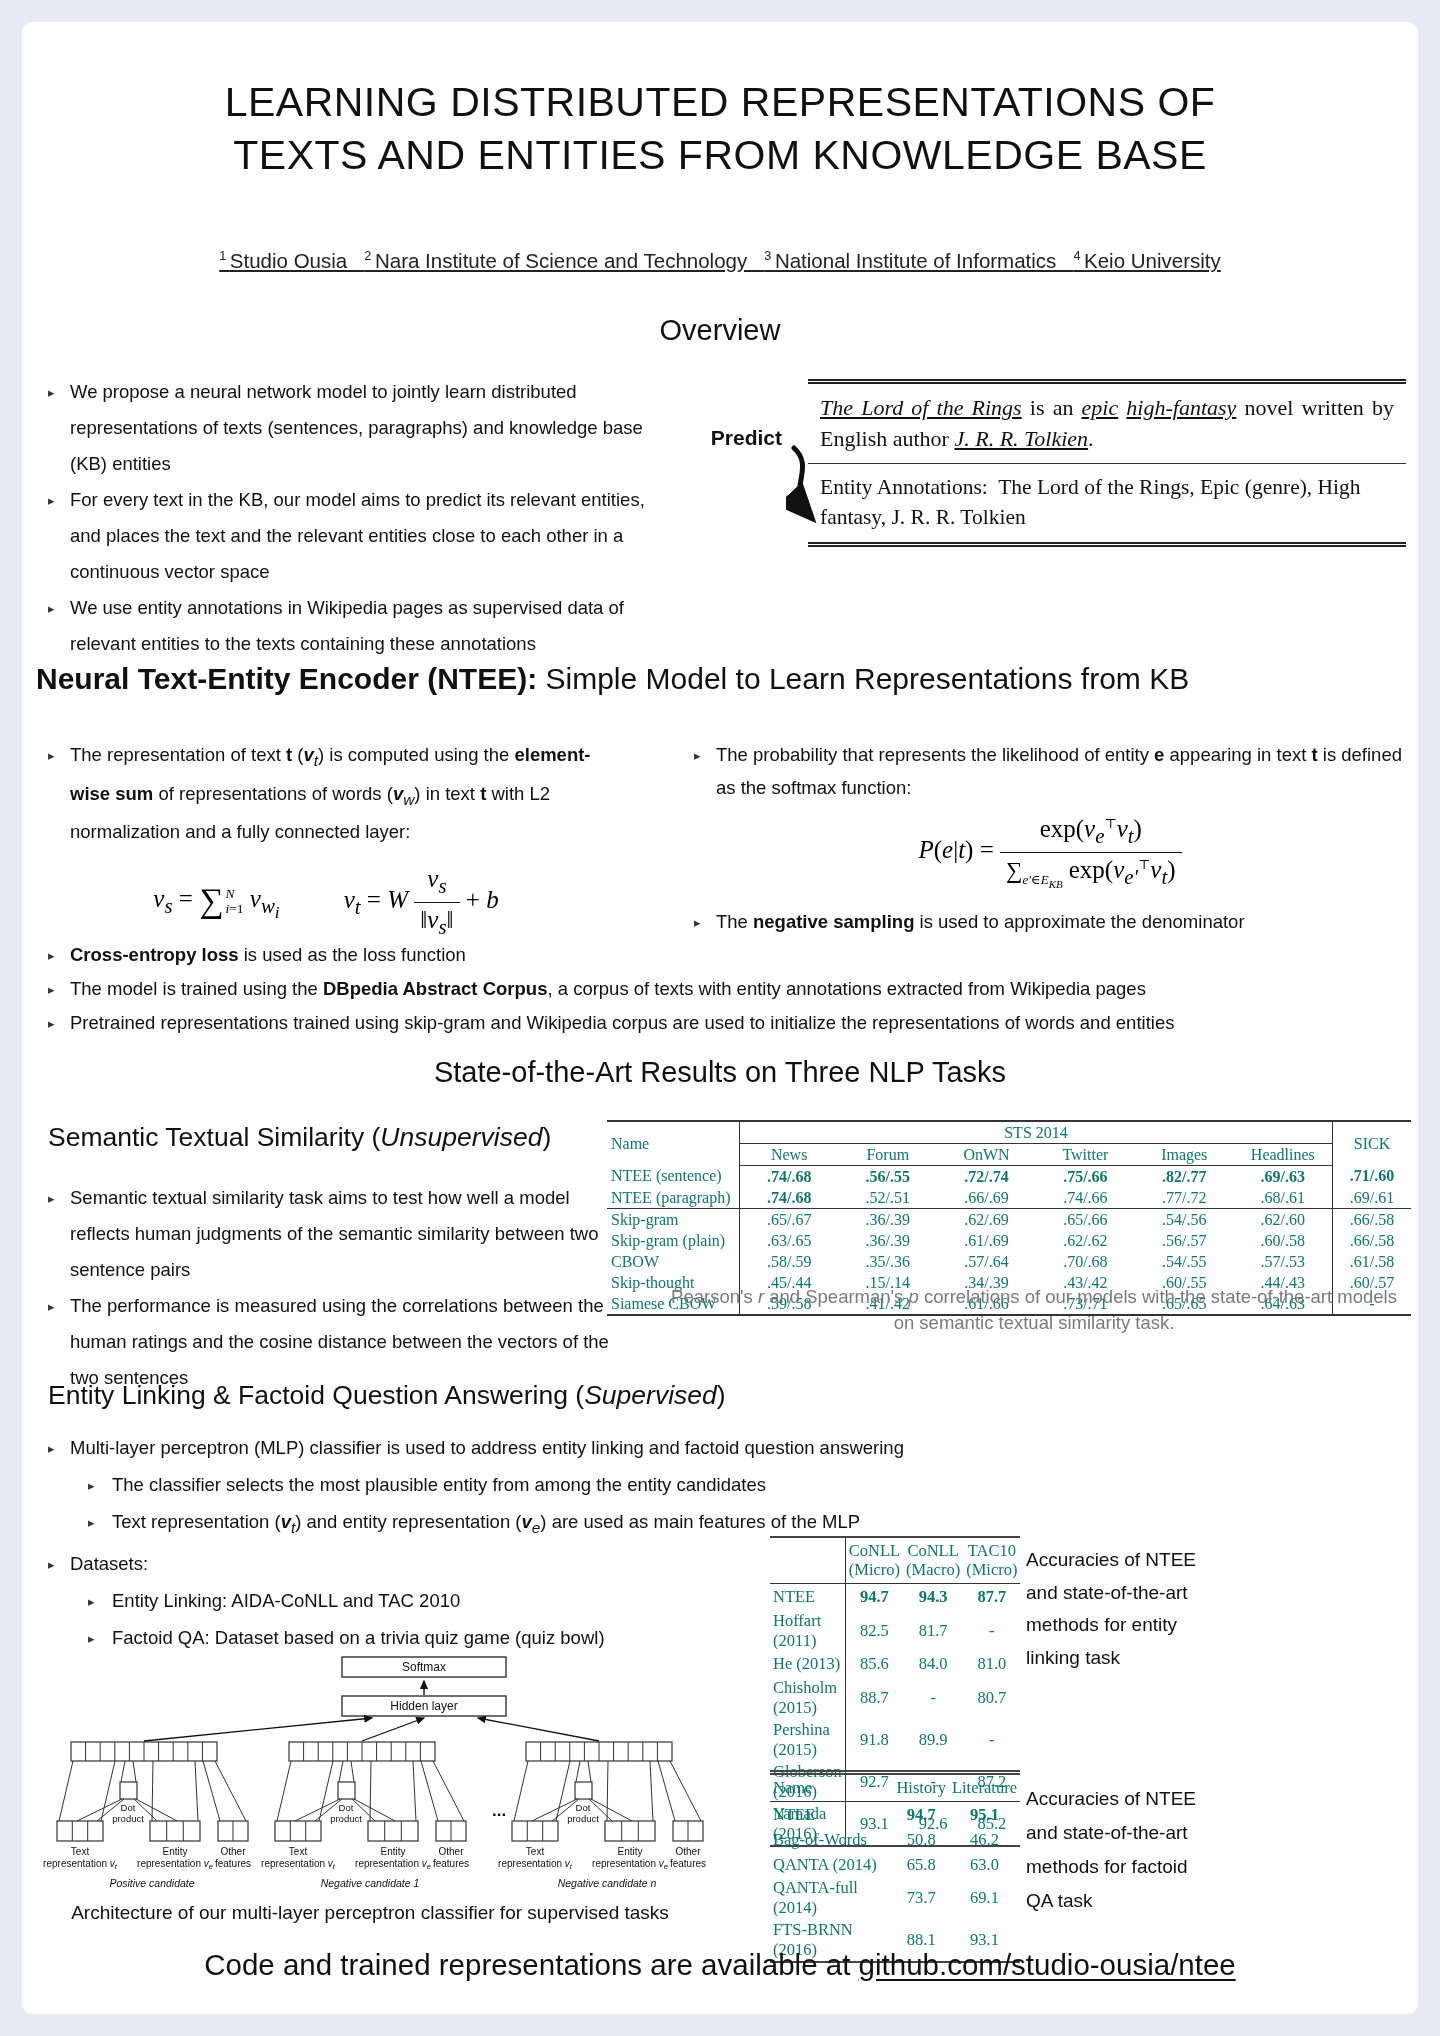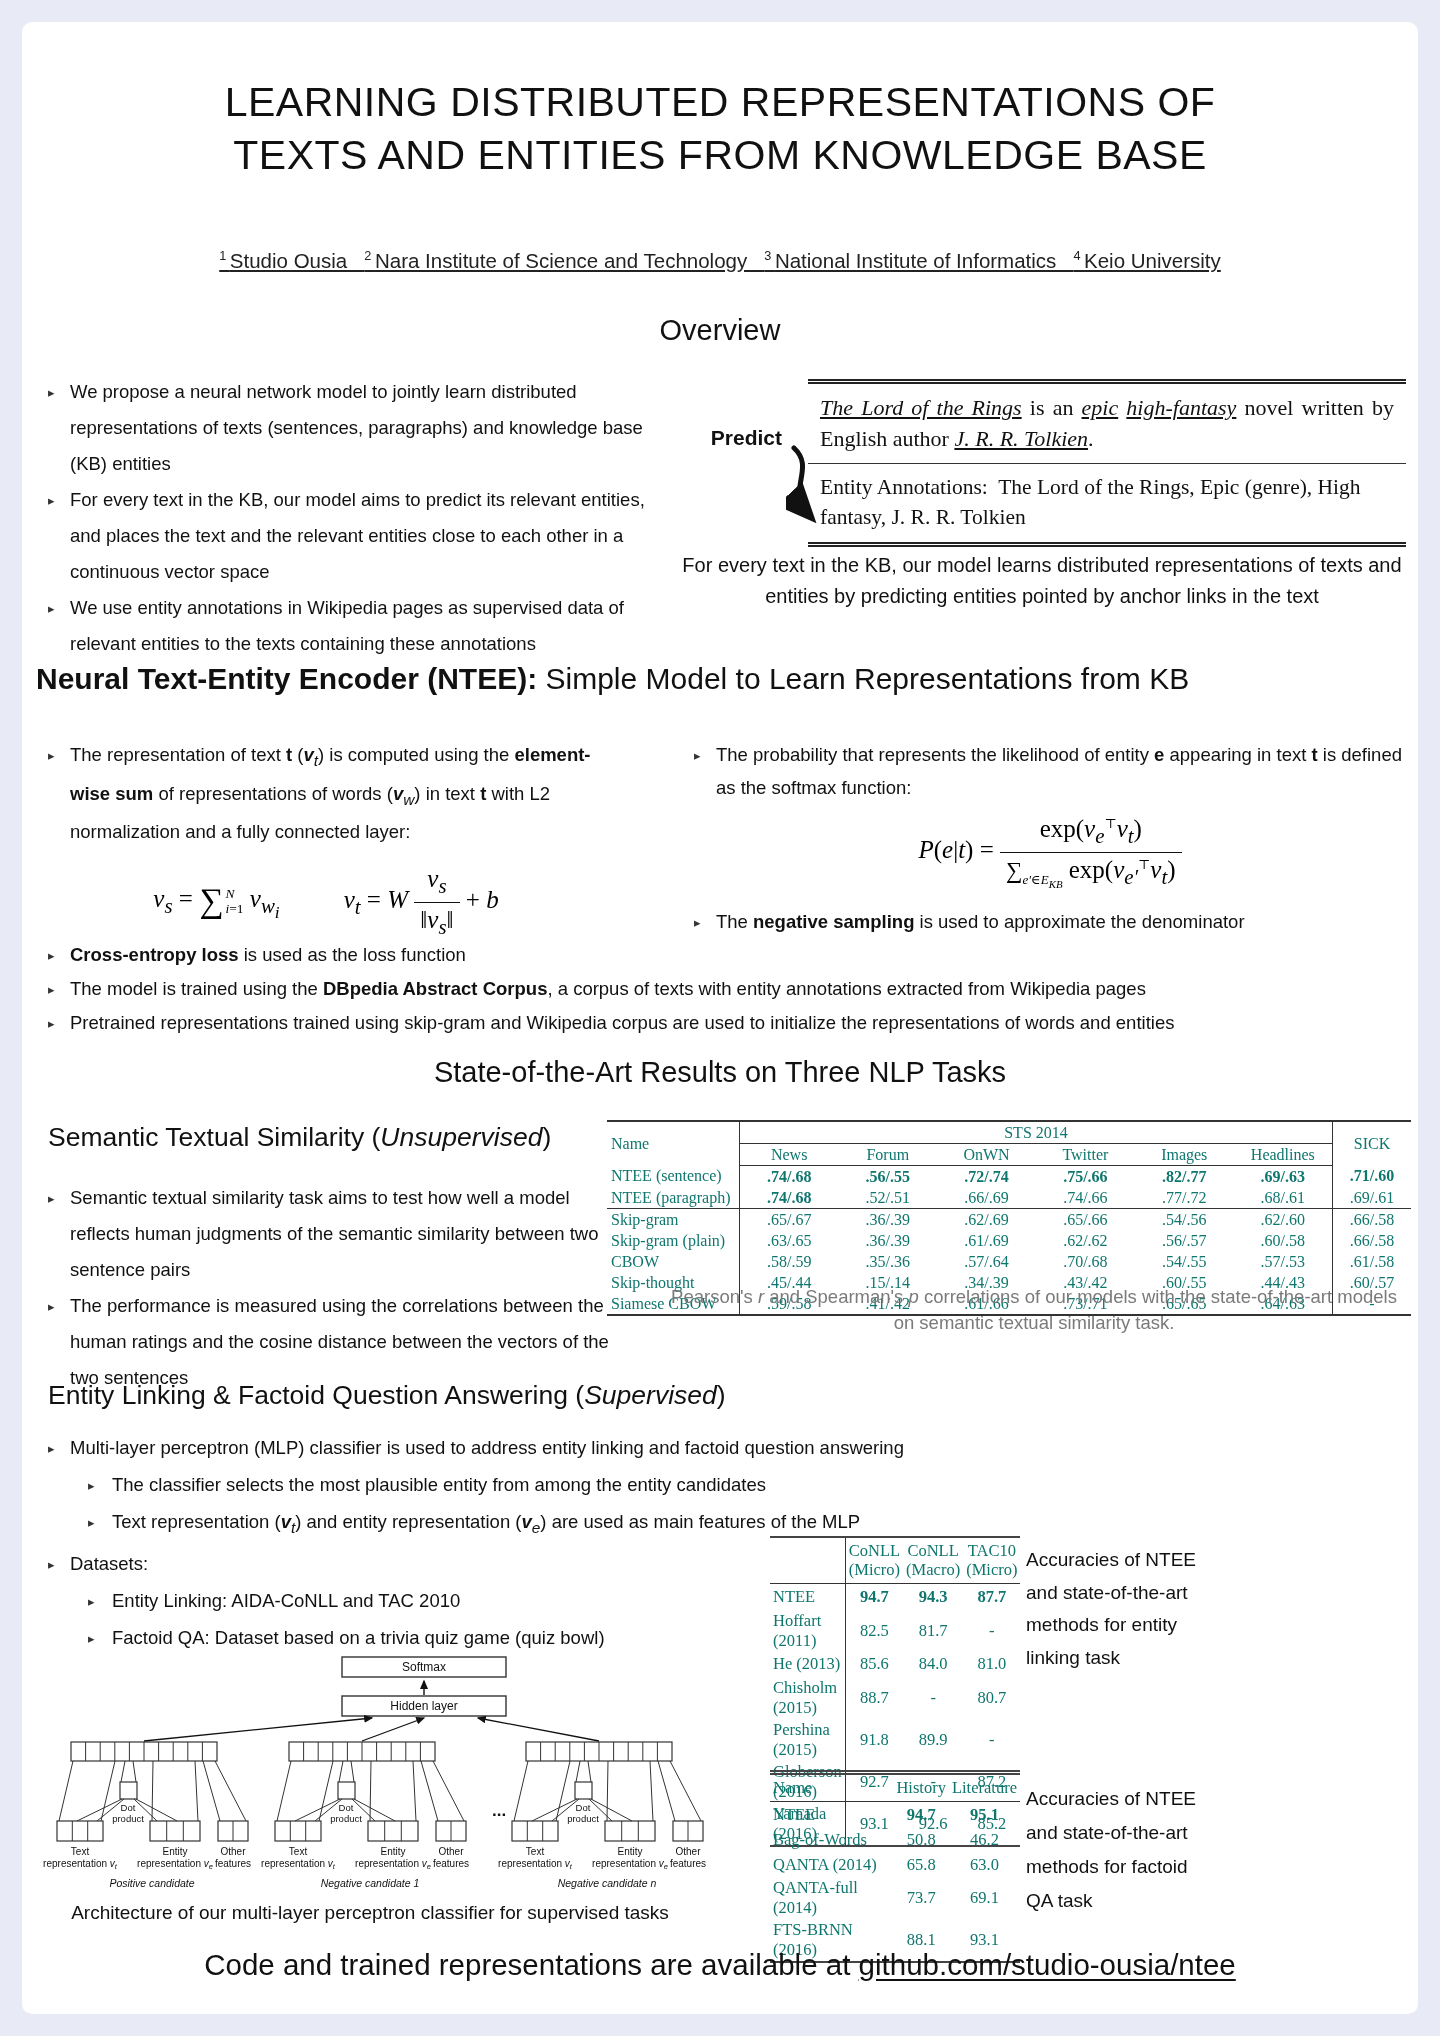--- a/index.html
+++ b/index.html
@@ -130,21 +130,20 @@
           </marker>
         </defs>
         <path d="M8,6 C30,26 0,48 22,72" fill="none" stroke="#111" stroke-width="5" stroke-linecap="round" marker-end="url(#parr)"></path>
       </svg>
     </div>
 
     <div class="abs exbox">
       <div class="sent"><u><i>The Lord of the Rings</i></u> is an <u><i>epic</i></u> <u><i>high-fantasy</i></u> novel written by English author <u><i>J. R. R. Tolkien</i></u>.</div>
       <div class="ann">Entity Annotations:&nbsp; The Lord of the Rings, Epic (genre), High fantasy, J. R. R. Tolkien</div>
     </div>
-    <div class="abs excap center">For every text in the KB, our model learns distributed representations of texts and entities by predicting entities pointed by anchor links in the text</div>
 
     <div class="abs h-ntee"><b>Neural Text-Entity Encoder (NTEE):</b><span> Simple Model to Learn Representations from KB</span></div>
 
     <div class="abs ntee-left">
       <div class="blist tight">
         <div class="bullet">
           <span class="bm">▸</span>
           <span class="bt">The representation of text <b>t</b> (<b><i>v</i></b><sub><i>t</i></sub>) is computed using the <b>element-wise sum</b> of representations of words (<b><i>v</i></b><sub><i>w</i></sub>) in text <b>t</b> with L2 normalization and a fully connected layer:</span>
         </div>
       </div>

